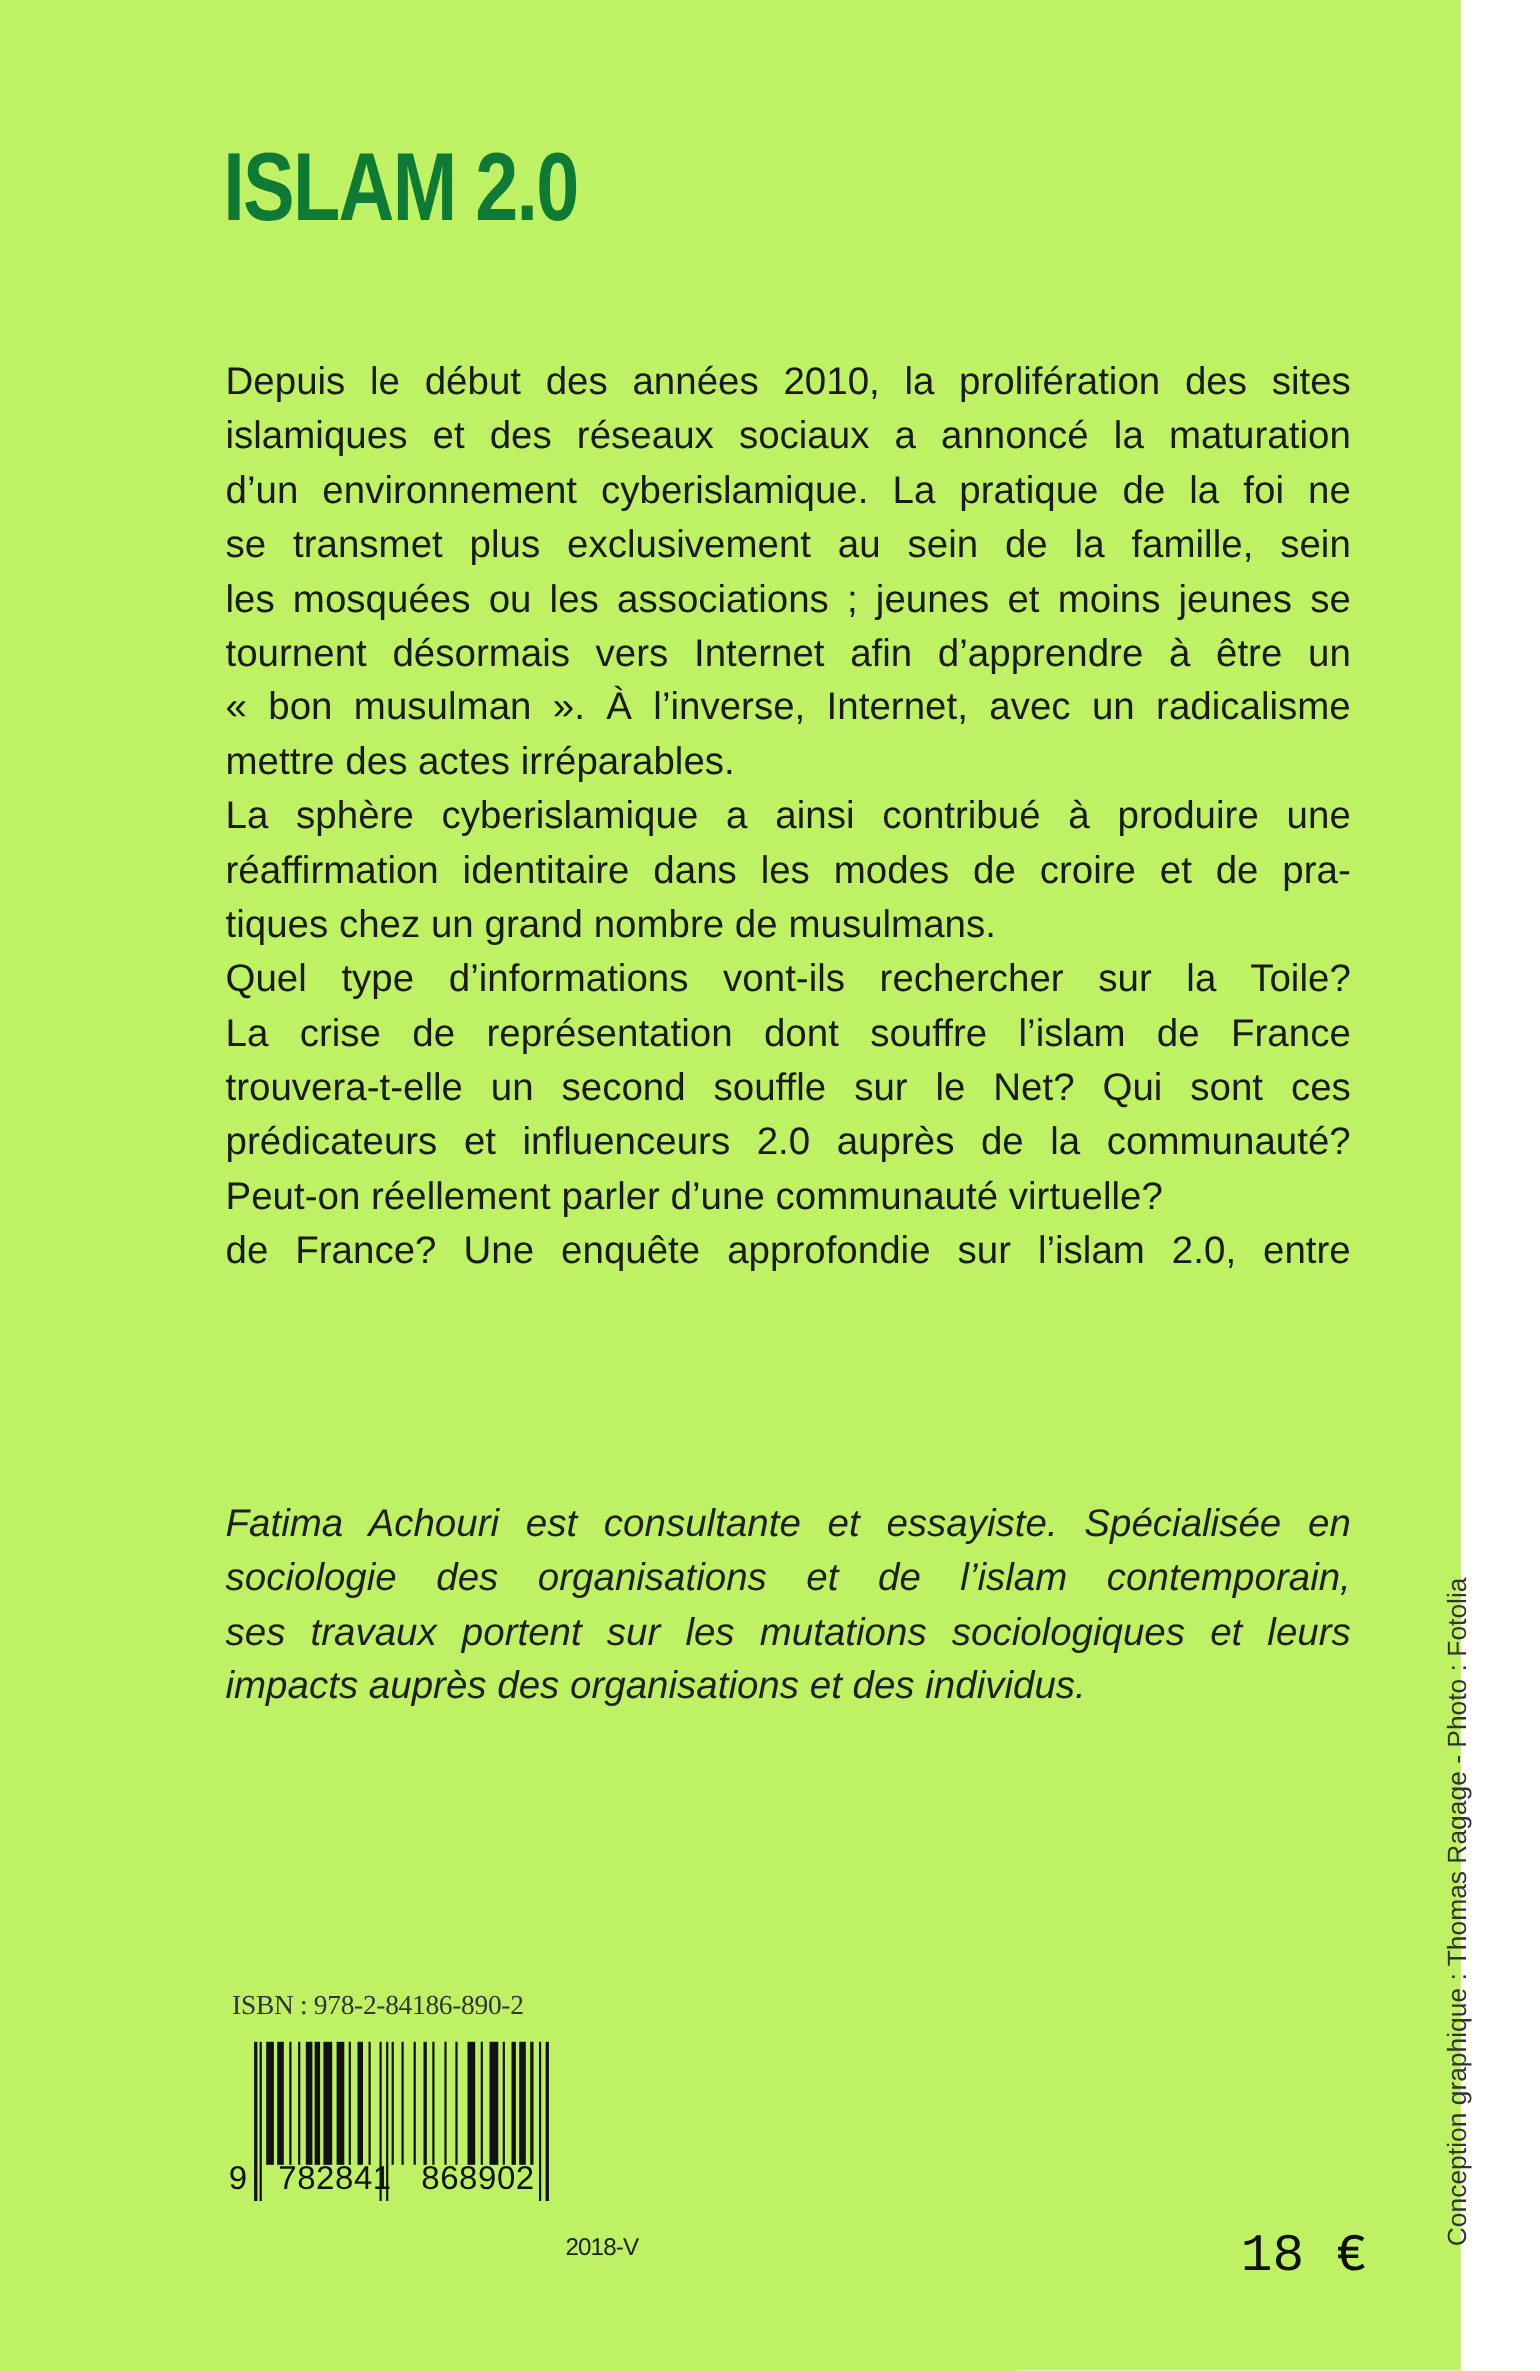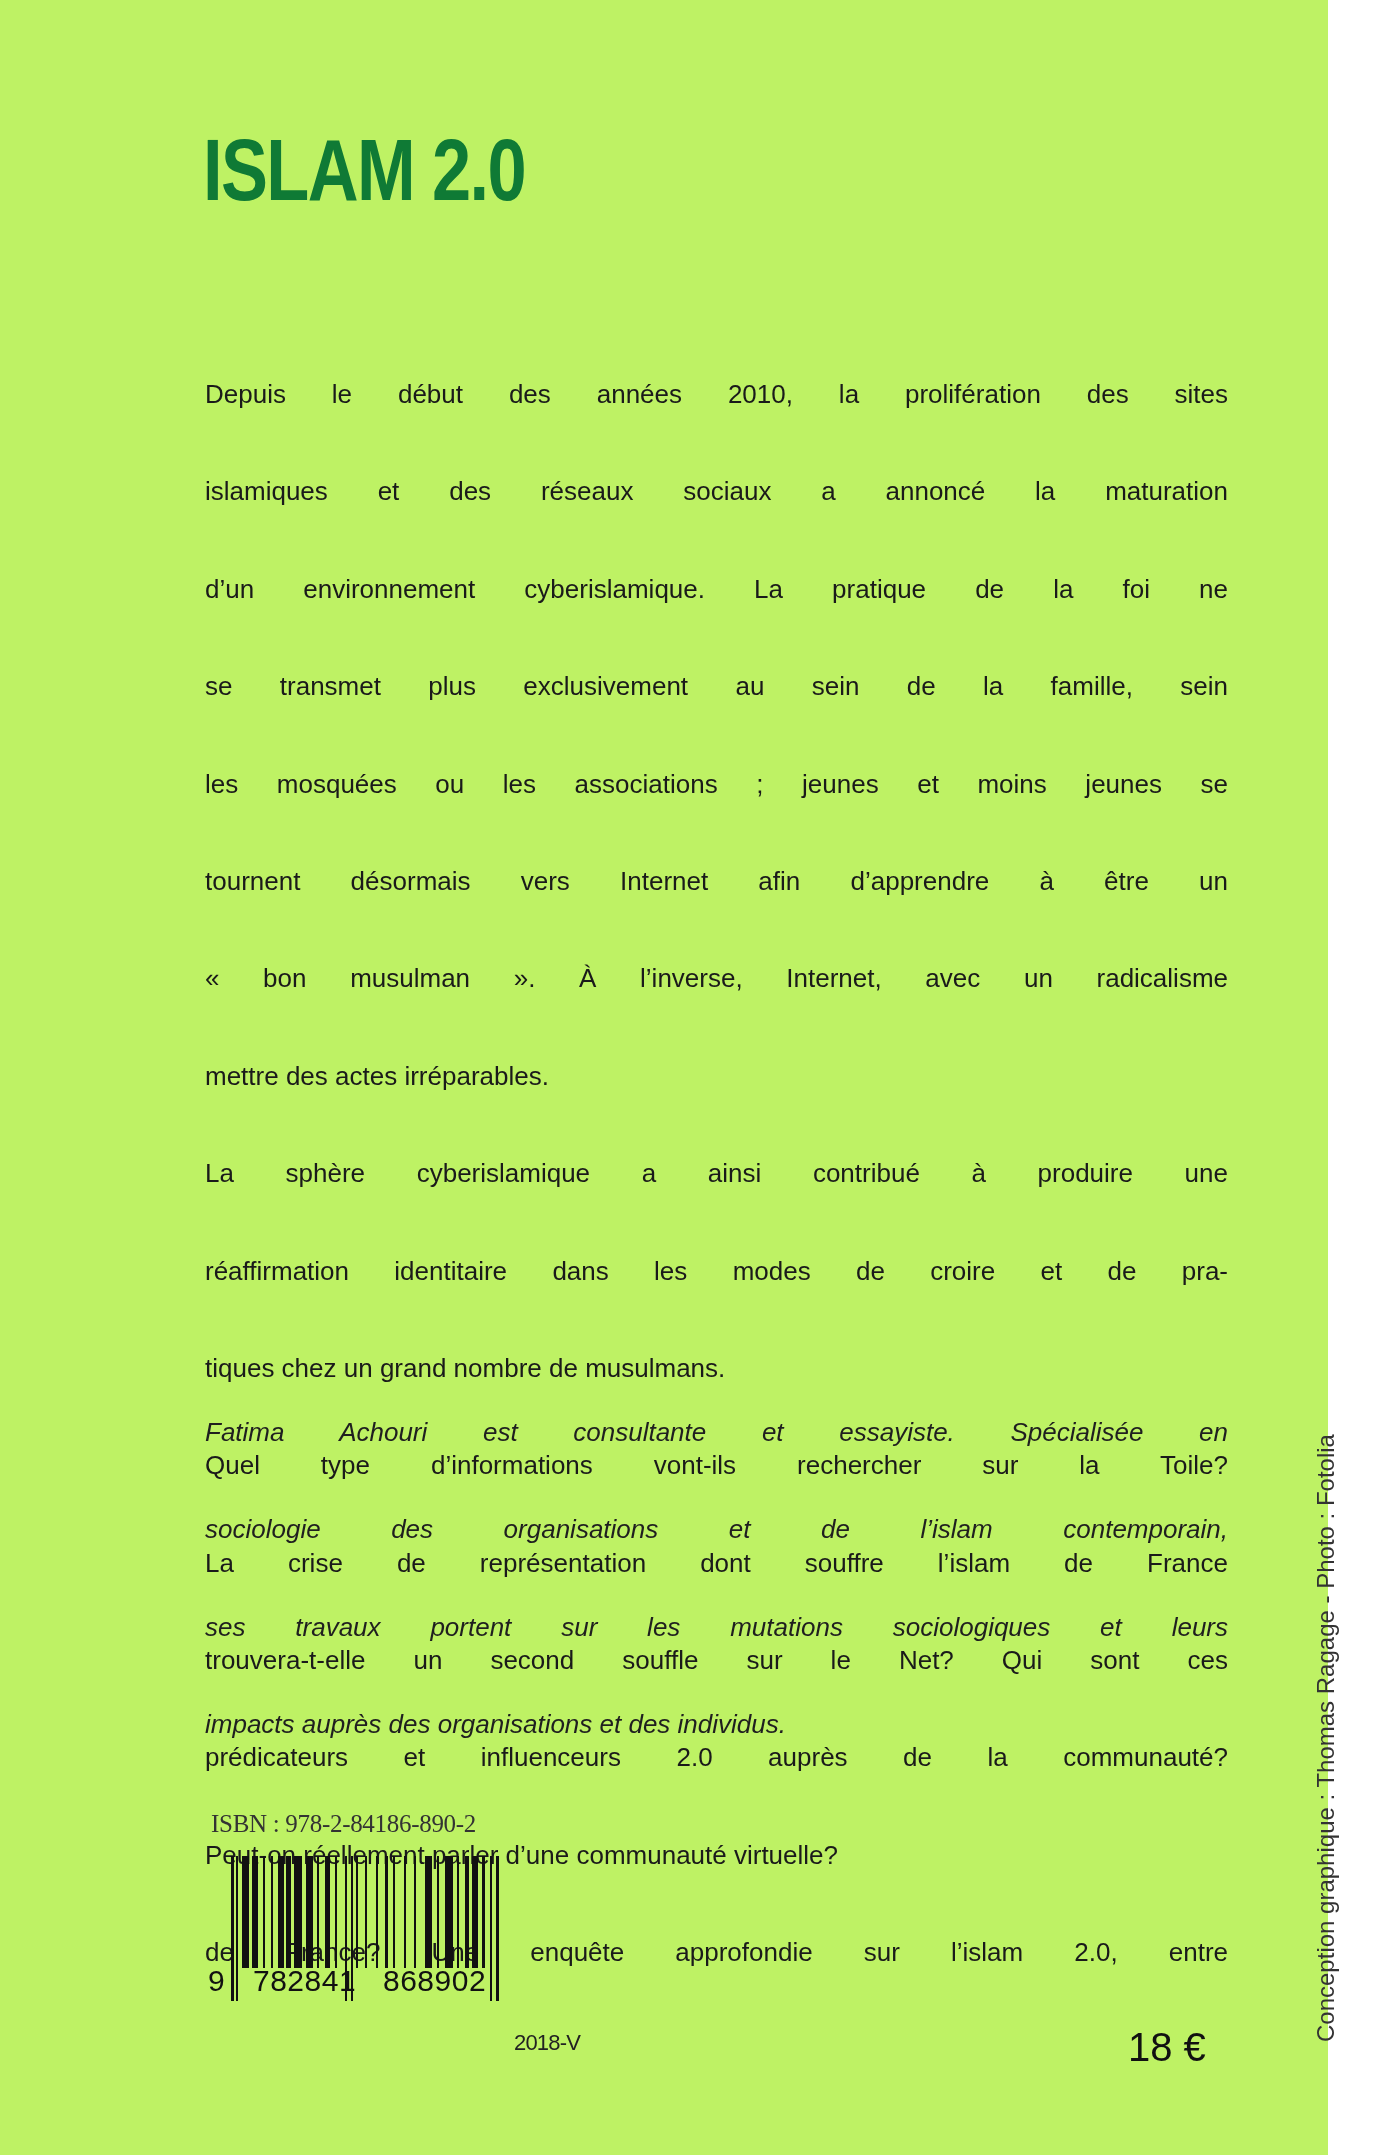--- a/index.html
+++ b/index.html
@@ -8,22 +8,22 @@
   .title {
     position: absolute; left: 203px; top: 126px;
     font-family: "Liberation Sans", sans-serif; font-weight: bold;
     font-size: 88px; line-height: 1; color: #0f7a35;
     letter-spacing: -2px; transform: scaleX(0.80); transform-origin: left top;
     white-space: nowrap;
   }
   .body-block { position: absolute; left: 205px; top: 322px; width: 1023px; }
   .line {
     display: block; height: 49.4px; line-height: 49.4px;
-    font-family: "Liberation Sans", sans-serif; font-size: 26px; color: #1a1a1a;
-    white-space: nowrap; overflow: visible; margin-top: 48px;
+    font-family: "Liberation Sans", sans-serif; font-size: 35px; color: #1a1a1a;
+    white-space: nowrap; overflow: visible;
   }
   .line.j { text-align: justify; text-align-last: justify; white-space: normal; }
   .line.l { text-align: left; }
   .bio-block { position: absolute; left: 205px; top: 1360px; width: 1023px; }
   .bio-block .line { font-style: italic; color: #1f1f1f; }
   .isbn-text {
     position: absolute; left: 211px; top: 1810px;
     font-family: Liberation Serif, serif; font-size: 25px; color: #333;
     white-space: nowrap; letter-spacing: -0.3px;
   }
@@ -33,21 +33,21 @@
     position: absolute; font-family: "Liberation Sans", sans-serif; font-size: 30px;
     color: #111; line-height: 1; top: 1966px; letter-spacing: 0.5px;
   }
   .edition {
     position: absolute; left: 514px; top: 2030px;
     font-family: "Liberation Sans", sans-serif; font-size: 22px; color: #222;
     letter-spacing: -0.8px;
   }
   .price {
     position: absolute; left: 1128px; top: 2025px;
-    font-family: Liberation Sans, sans-serif; font-size: 40px; color: #111;
+    font-family: Liberation Mono, monospace; font-size: 48px; color: #111;
     white-space: nowrap;
   }
   .credit {
     position: absolute; left: 1327px; top: 2042px;
     transform: rotate(-90deg); transform-origin: left top;
     font-family: "Liberation Sans", sans-serif; font-size: 24px; color: #333;
     white-space: nowrap; line-height: 1;
     margin-left: -13px;
   }
 </style>

